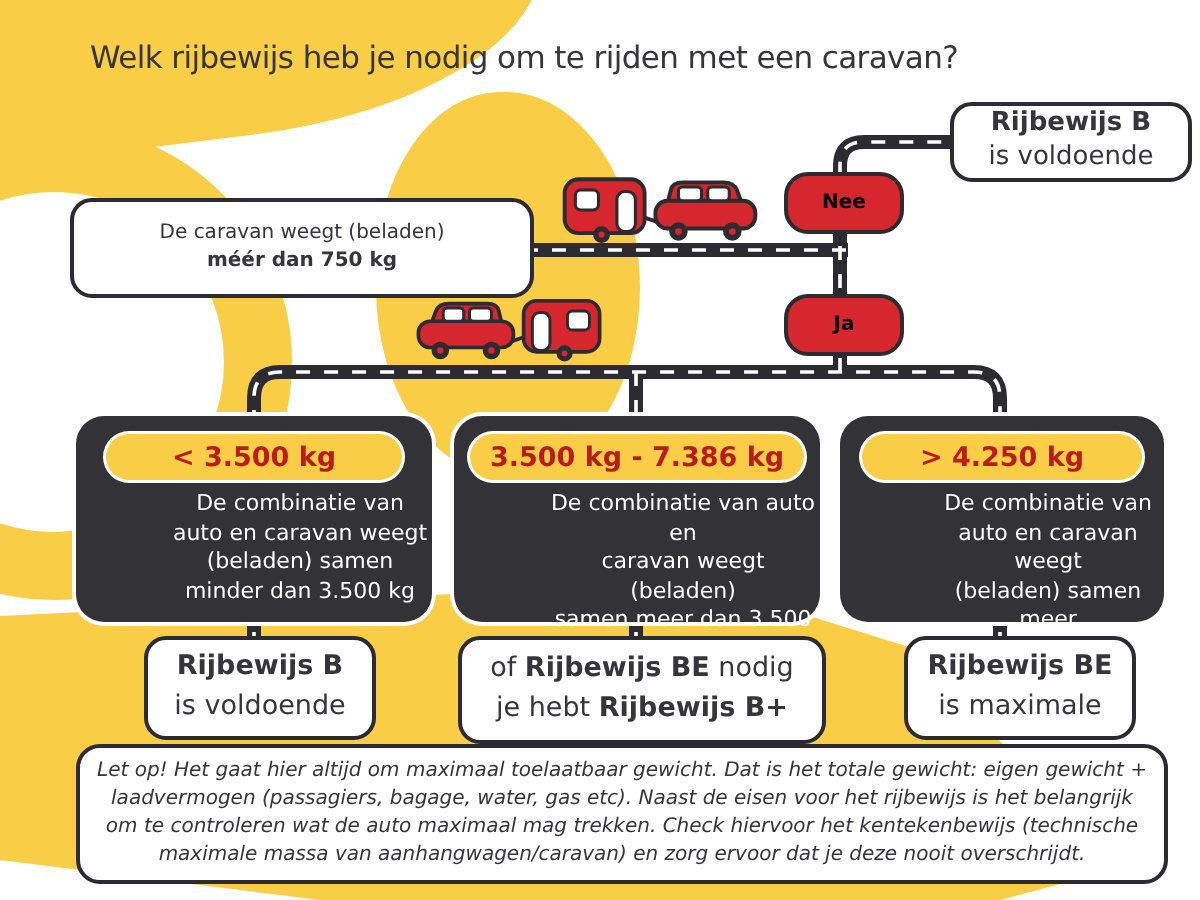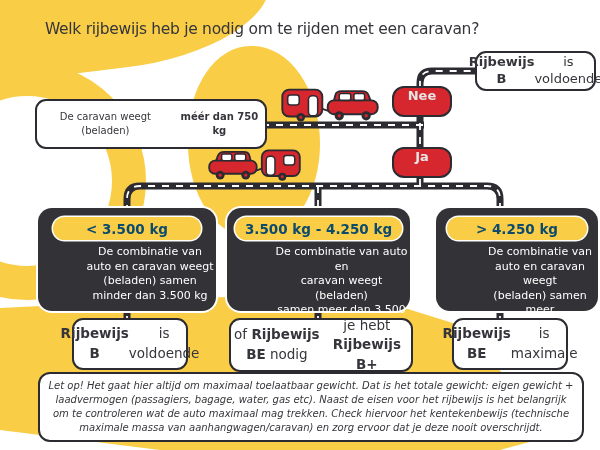--- a/index.html
+++ b/index.html
@@ -23,28 +23,28 @@
   .tar{stroke:var(--border);stroke-width:7;fill:none;}
   .dash{stroke:#fff;stroke-width:1.8;fill:none;stroke-dasharray:7 7;}
 
   
   .rig{z-index:2;}
   .rig svg{display:block;}
   .rig.flip svg{transform:scaleX(-1);}
 
   
   .wbox{background:#fff;border:2.5px solid var(--border);border-radius:11px;z-index:3;
-        display:flex;flex-direction:row;align-items:center;justify-content:center;
+        display:flex;flex-direction:column;align-items:center;justify-content:center;
         text-align:center;color:var(--text_dark);}
   .badge{background:var(--red);border:2.5px solid var(--border);border-radius:12px;z-index:3;
-         color:#e5e5e5;font-weight:bold;font-size:13px;display:flex;align-items:flex-start;justify-content:center;}
+         color:#000000;font-weight:bold;font-size:10px;display:flex;align-items:center;justify-content:center;}
   .darkbox{background:var(--dark);border-radius:14px;box-shadow:0 0 0 2px #fff;z-index:3;
            color:#fff;text-align:center;padding-top:9px;}
   .pill{background:var(--yellow);border-radius:13px;box-shadow:0 0 0 1.5px #fff;height:23px;
-        margin:0 auto;font-weight:bold;font-size:13.5px;color:#0c4a6e;
+        margin:0 auto;font-weight:bold;font-size:13.5px;color:#b91c1c;
         display:flex;align-items:center;justify-content:center;}
   .branch-body{font-size:11px;line-height:1.32;margin-top:5px;white-space:pre-line;margin-left:46px;}
 
   .title{left:45px;top:20px;width:520px;font-size:15.5px;font-weight:normal;letter-spacing:-0.3px;
          color:var(--text_dark);z-index:3;}
   .cond{left:35px;top:99px;width:228px;height:46px;font-size:10px;line-height:1.4;}
   .outcome-top{left:475px;top:51px;width:117px;height:36px;font-size:13px;line-height:1.3;}
   .nee{left:392px;top:86px;width:56px;height:27px;}
   .ja{left:392px;top:147px;width:56px;height:27px;}
   .res{font-size:13.5px;line-height:1.45;}
@@ -124,27 +124,27 @@
   </div>
 
   <div class="abs darkbox" style="left:38px;top:208px;width:178px;height:94px;">
     <div class="pill" style="width:148px;">&lt; 3.500 kg</div>
     <div class="branch-body">De combinatie van
 auto en caravan weegt
 (beladen) samen
 minder dan 3.500 kg</div>
   </div>
   <div class="abs darkbox" style="left:227px;top:208px;width:183px;height:94px;">
-    <div class="pill" style="width:167px;">3.500 kg - 4.250 kg</div>
+    <div class="pill" style="width:167px;">3.500 kg - 7.386 kg</div>
     <div class="branch-body">De combinatie van auto en
 caravan weegt (beladen)
 samen meer dan 3.500 kg,
 maar minder dan 4.250 kg</div>
   </div>
-  <div class="abs darkbox" style="left:436px;top:208px;width:162px;height:94px;">
+  <div class="abs darkbox" style="left:420px;top:208px;width:162px;height:94px;">
     <div class="pill" style="width:140px;">&gt; 4.250 kg</div>
     <div class="branch-body">De combinatie van
 auto en caravan weegt
 (beladen) samen meer
 dan 4.250 kg</div>
   </div>
 
   <div class="abs wbox res" style="left:72px;top:318px;width:112px;height:48px;">
     <b>Rijbewijs B</b>
     <span>is voldoende</span>

